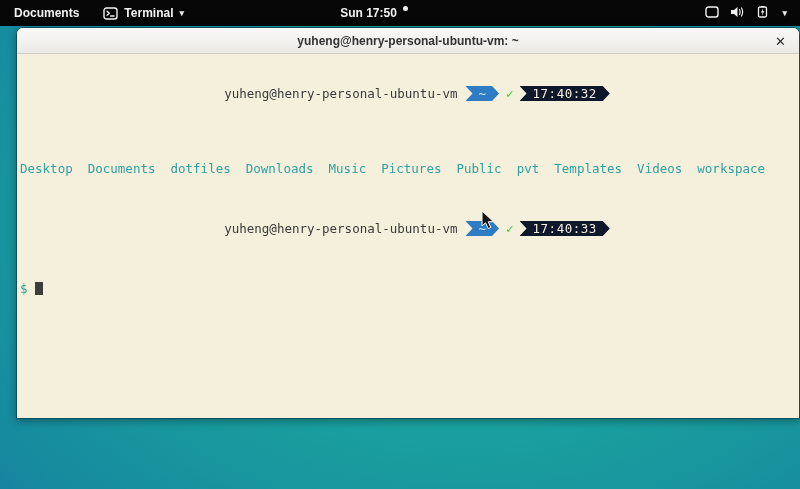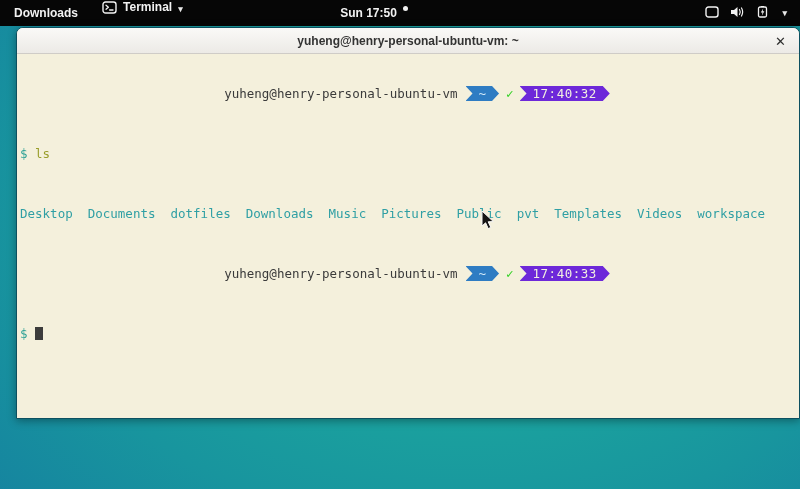--- a/index.html
+++ b/index.html
@@ -12,21 +12,21 @@
 
   
   .topbar {
     position:absolute; left:0; top:0; width:800px; height:26px;
     background:#060606; color:#f2f2f2;
     display:flex; align-items:center;
     font-size:12px; font-weight:700;
   }
   .tb-left { display:flex; align-items:center; height:100%; }
   .activities { padding:0 14px; height:100%; display:flex; align-items:center; cursor:pointer; }
-  .appmenu { display:flex; align-items:flex-end; gap:6px; padding:12px 10px; height:100%; cursor:pointer; }
+  .appmenu { display:flex; align-items:center; gap:6px; padding:12px 10px; height:100%; cursor:pointer; }
   .appmenu svg { display:block; }
   .caret { font-size:9px; color:#e8e8e8; line-height:1; }
   .clock-wrap {
     position:absolute; left:0; right:52px; top:0; height:26px;
     display:flex; align-items:center; justify-content:center; pointer-events:none;
   }
   .clock { display:flex; align-items:flex-start; gap:6px; pointer-events:auto; cursor:pointer; }
   .notif-dot { width:5px; height:5px; border-radius:50%; background:#efefef; }
   .tb-right { margin-left:auto; display:flex; align-items:center; gap:11px; padding:0 13px; height:100%; cursor:pointer; }
 
@@ -60,37 +60,37 @@
   .tline { height:15px;justify-content:center; }
   .prompt-line { display:flex; align-items:center; padding-left:18px; }
   .host { color:#3b3b3b; }
   .pl {
     display:inline-flex; align-items:center; justify-content:center;
     height:15px; padding:0 13px;
     clip-path:polygon(0 0, calc(100% - 7px) 0, 100% 50%, calc(100% - 7px) 100%, 0 100%, 7px 50%);
   }
   .pl-blue { background:#2e7cc3; color:#cfe7f8; margin-left:8px; }
   .check { color:#2fd121; font-weight:700; margin-left:7px; }
-  .pl-dark { background:#6d28d9; color:#f2efe0; margin-left:6px; letter-spacing:.5px; }
+  .pl-dark { background:#0f172a; color:#f2efe0; margin-left:6px; letter-spacing:.5px; }
   .dollar { color:#2fa296; }
   .cmd { color:#9a9e2c; }
   .dirs { color:#2f9fa4; }
   .cursor-block {
     display:inline-block; width:8px; height:13px;
     background:#3c3c3c; vertical-align:-2px;
   }
 
   .mouse-cursor { position:absolute; left:481px; top:211px; pointer-events:none; }
 </style>
 </head>
 <body>
 
 <div class="topbar">
   <div class="tb-left">
-    <div class="activities">Downloads</div>
+    <div class="activities">Documents</div>
     <div class="appmenu">
       <span>
         <svg width="15" height="13" viewBox="0 0 15 13">
           <rect x="1" y="1" width="13" height="11" rx="2.5" fill="none" stroke="#f2f2f2" stroke-width="1.4"></rect>
           <path d="M4 4.2 L6.4 6.2 L4 8.2" fill="none" stroke="#f2f2f2" stroke-width="1.3" stroke-linecap="round" stroke-linejoin="round"></path>
           <path d="M7.6 9 L11 9" stroke="#f2f2f2" stroke-width="1.3" stroke-linecap="round"></path>
         </svg>
       </span>
       <span>Terminal</span>
       <span class="caret">▾</span>
@@ -135,21 +135,20 @@
   </div>
 
   <div class="termbody">
     <div class="tline prompt-line">
       <span class="host">yuheng@henry-personal-ubuntu-vm</span>
       <span class="pl pl-blue">~</span>
       <span class="check">✓</span>
       <span class="pl pl-dark">17:40:32</span>
     </div>
 
-    <div class="tline"><span class="dollar">$ </span><span class="cmd">ls</span></div>
 
     <div class="tline dirs">Desktop  Documents  dotfiles  Downloads  Music  Pictures  Public  pvt  Templates  Videos  workspace</div>
 
     <div class="tline prompt-line">
       <span class="host">yuheng@henry-personal-ubuntu-vm</span>
       <span class="pl pl-blue">~</span>
       <span class="check">✓</span>
       <span class="pl pl-dark">17:40:33</span>
     </div>
 

